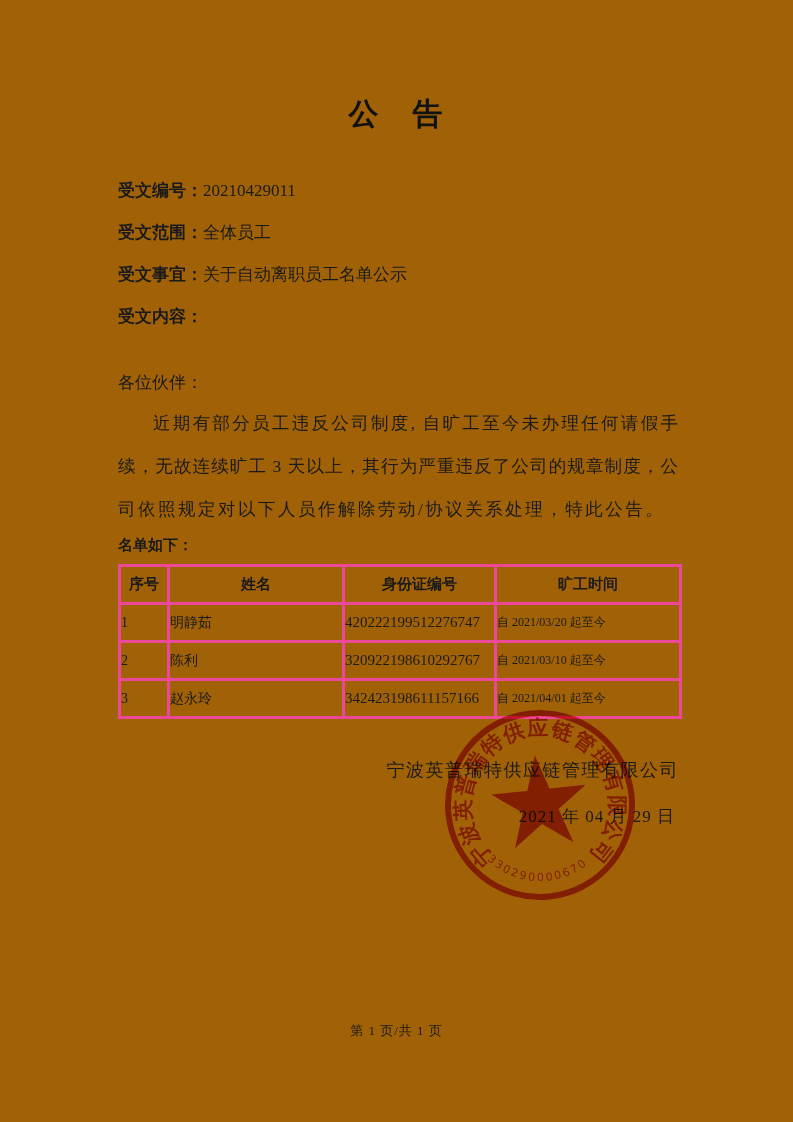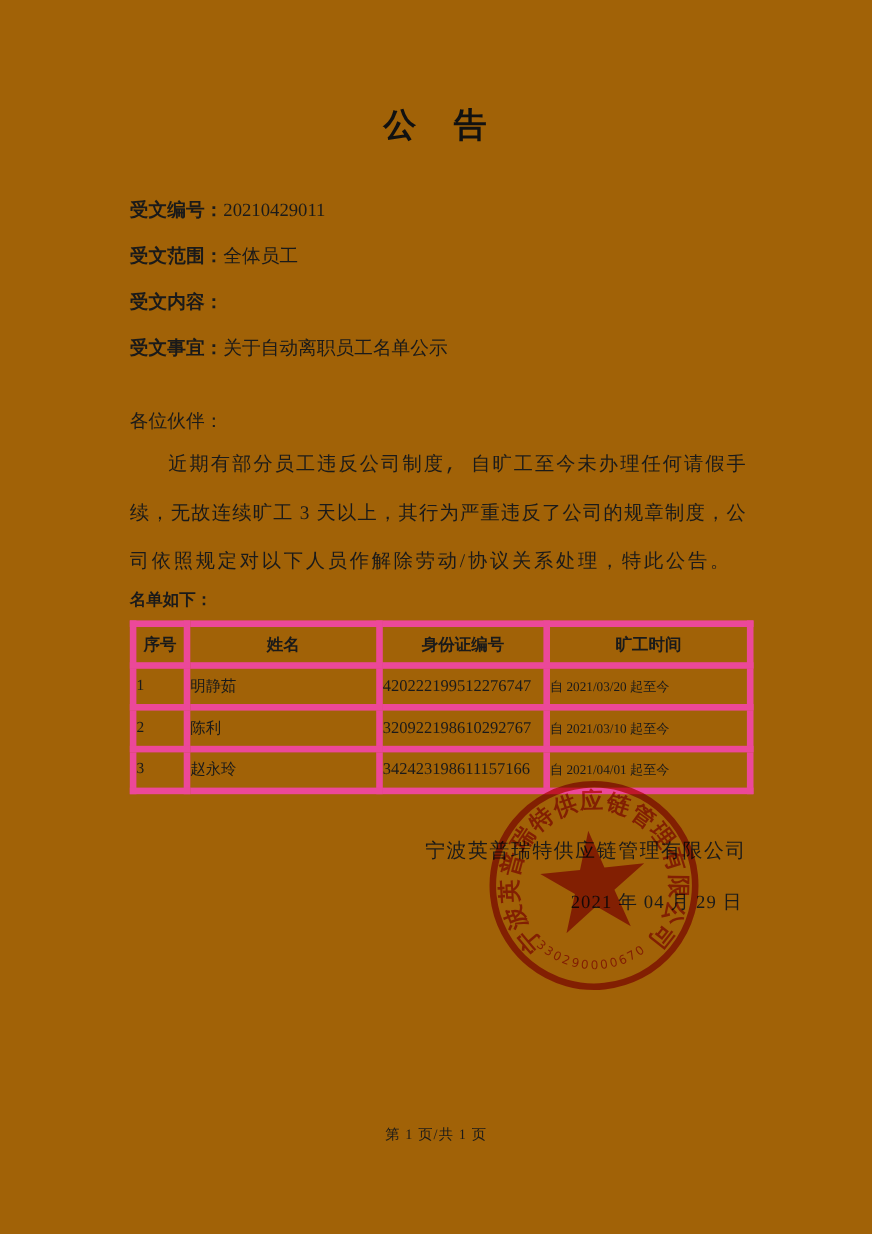--- a/index.html
+++ b/index.html
@@ -31,31 +31,31 @@
 
   .salutation { font-size: 17px; line-height: 18px; margin-bottom: 6px; margin-top: 48px; }
 
   .para { margin-top: 10px; }
   .para-line {
     font-size: 17.5px; line-height: 43px;
     text-align: justify; text-align-last: justify;
     letter-spacing: 1px;
     white-space: normal;
   }
-  .para-line.first { text-indent: 35px; font-family: Liberation Mono, monospace; }
+  .para-line.first { text-indent: 35px; }
   .para-line.last { text-align: right; text-align-last: left; letter-spacing: 2.5px; }
 
   .list-heading { font-size: 15px; font-weight: bold; margin-top: 5px; margin-bottom: 9px; }
 
   table.roster {
     border-collapse: collapse; table-layout: fixed;
     width: 561px;
   }
   table.roster td, table.roster th {
-    border: 6px solid #ec4899;
+    border: 3px solid #ec4899;
     height: 38px;
     vertical-align: middle;
     font-size: 14px; font-weight: normal;
     overflow: hidden;
   }
   table.roster th { font-size: 15px; font-weight: bold; }
   table.roster td.id-cell { font-size: 15px; }
   table.roster td.date-cell { font-size: 12px; }
 
   .sig-block { margin-top: 39px; text-align: right; }
@@ -91,24 +91,24 @@
 
   <div class="content">
 
     <div class="field-line">
       <span class="field-label">受文编号：</span><span class="field-value">20210429011</span>
     </div>
     <div class="field-line">
       <span class="field-label">受文范围：</span><span class="field-value">全体员工</span>
     </div>
     <div class="field-line">
-      <span class="field-label">受文内容：</span><span class="field-value"></span>
+      <span class="field-label">受文事宜：</span><span class="field-value">关于自动离职员工名单公示</span>
     </div>
     <div class="field-line">
-      <span class="field-label">受文事宜：</span><span class="field-value">关于自动离职员工名单公示</span>
+      <span class="field-label">受文内容：</span><span class="field-value"></span>
     </div>
 
     <div class="salutation">各位伙伴：</div>
 
     <div class="para">
       <div class="para-line first">近期有部分员工违反公司制度, 自旷工至今未办理任何请假手</div>
       <div class="para-line">续，无故连续旷工 3 天以上，其行为严重违反了公司的规章制度，公</div>
       <div class="para-line last">司依照规定对以下人员作解除劳动/协议关系处理，特此公告。</div>
     </div>
 

